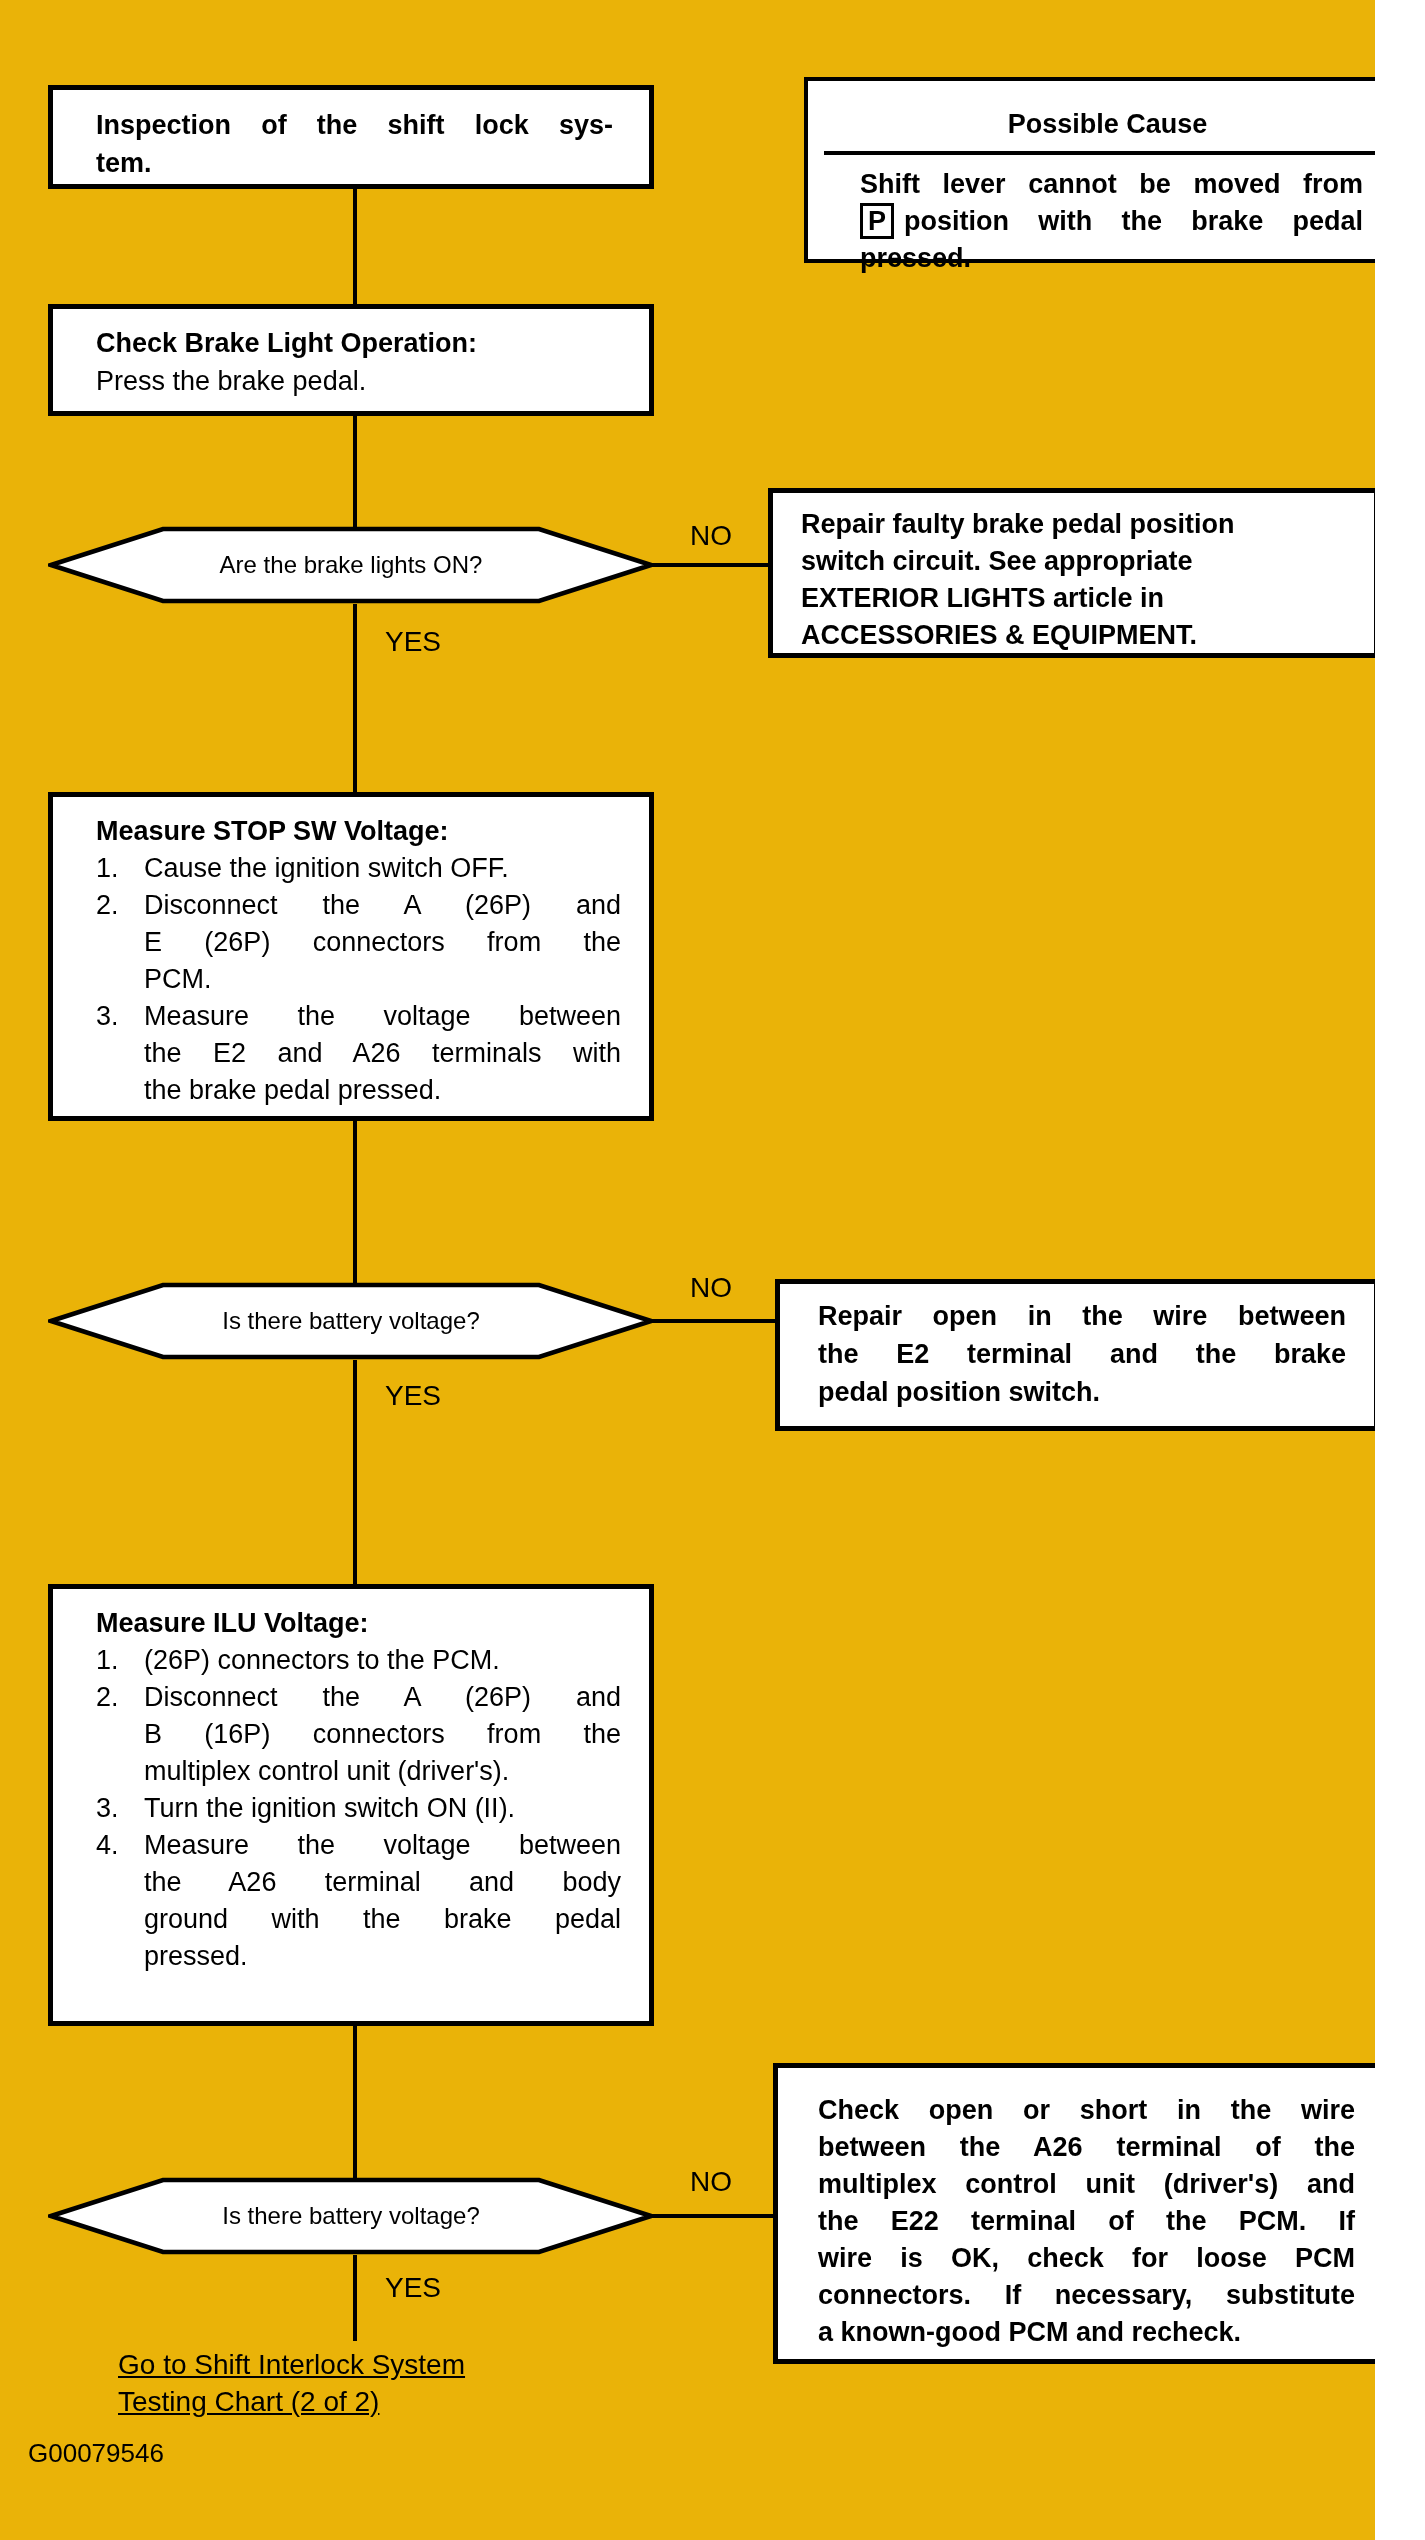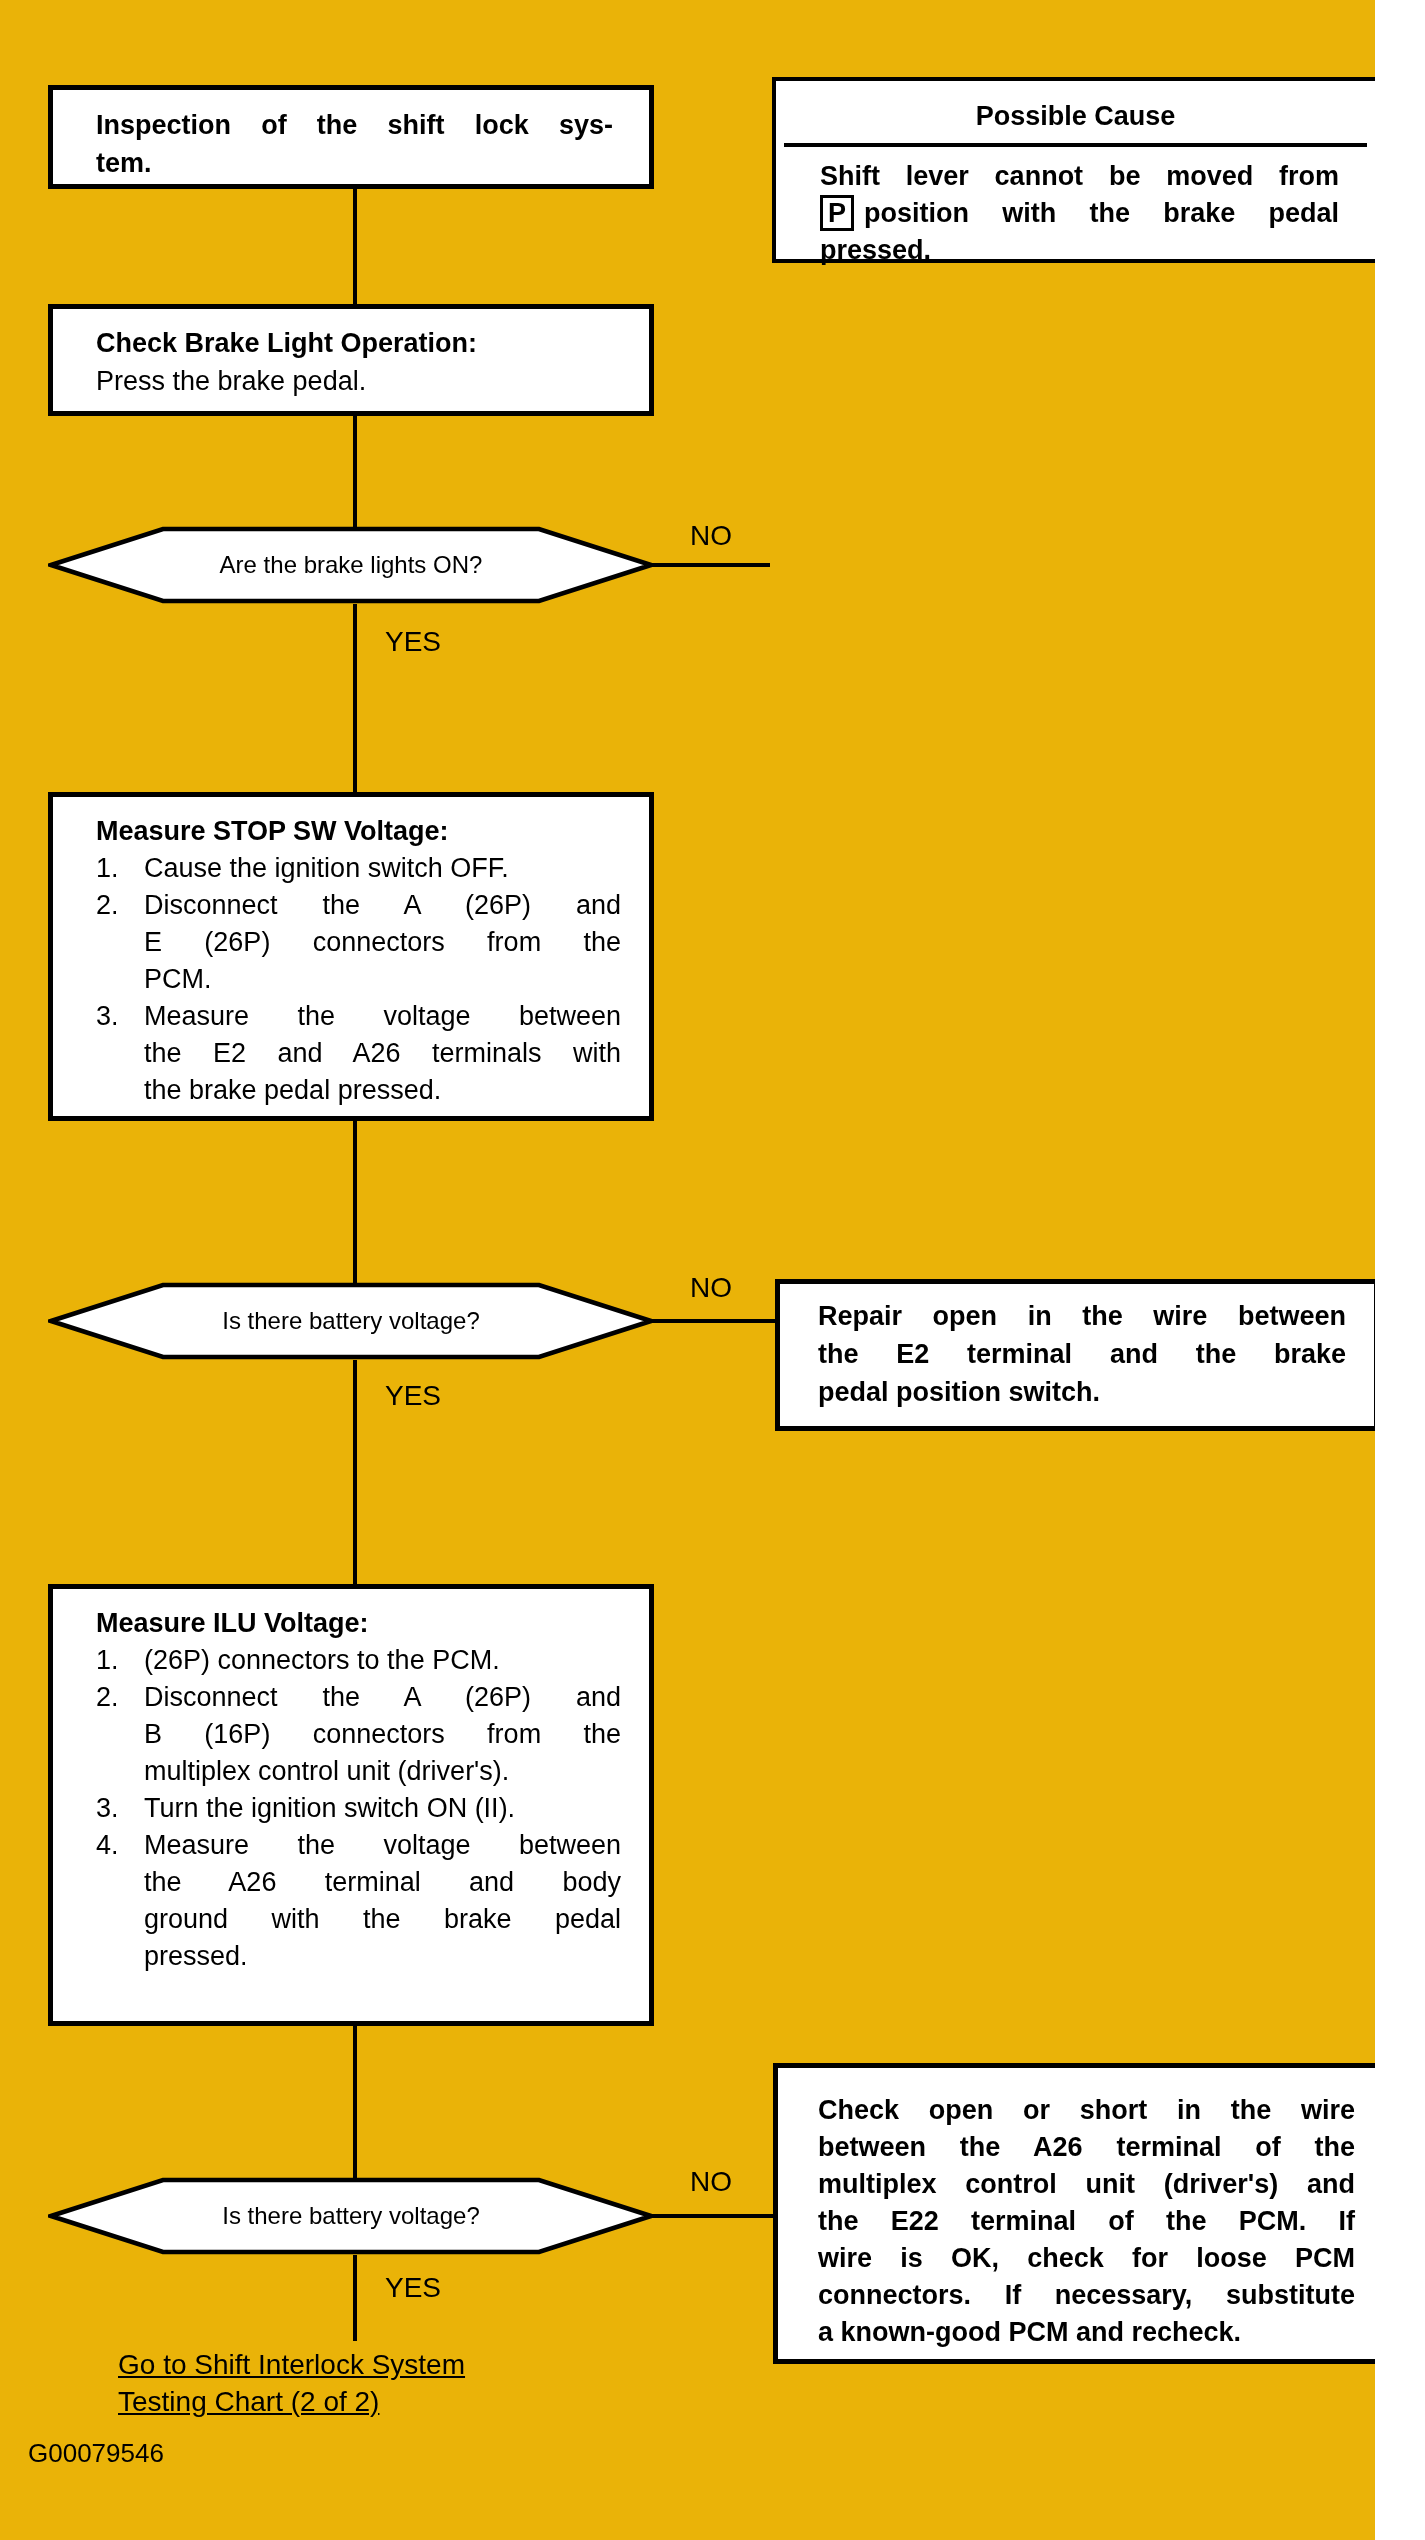--- a/index.html
+++ b/index.html
@@ -35,21 +35,21 @@
 </head>
 <body>
 
 <div class="stage">
 
   <div class="box pad-start" style="left:48px;top:85px;width:606px;height:104px;">
     <div class="ln b jl">Inspection of the shift lock sys-</div>
     <div class="ln b">tem.</div>
   </div>
 
-  <div class="box thin" style="left:772px;top:77px;width:607px;height:186px;padding:8px;">
+  <div class="box thin" style="left:804px;top:77px;width:607px;height:186px;padding:16px;">
     <div class="pc-head">Possible Cause</div>
     <div class="pc-body">
       <div class="ln jl">Shift lever cannot be moved from</div>
       <div class="ln jl"><span class="pbox">P</span><span>position with the brake pedal</span></div>
       <div class="ln">pressed.</div>
     </div>
   </div>
 
   <div class="vl" style="left:353px;top:189px;width:4px;height:115px;"></div>
 
@@ -62,20 +62,26 @@
 
   <div class="hex" style="left:48px;top:526px;">
     <svg width="606" height="78" viewBox="0 0 606 78">
       <polygon points="3,39 115,3 491,3 603,39 491,75 115,75" fill="#ffffff" stroke="#000000" stroke-width="4.5"></polygon>
     </svg>
     <div class="hexlabel">Are the brake lights ON?</div>
   </div>
 
   <div class="hl" style="left:651px;top:563px;width:119px;height:4px;"></div>
   <div class="tag" style="left:690px;top:520px;">NO</div>
+  <div class="box b pad-rep1" style="left:768px;top:488px;width:611px;height:170px;">
+    <div class="ln">Repair faulty brake pedal position</div>
+    <div class="ln">switch circuit. See appropriate</div>
+    <div class="ln">EXTERIOR LIGHTS article in</div>
+    <div class="ln">ACCESSORIES &amp; EQUIPMENT.</div>
+  </div>
 
   <div class="tag" style="left:385px;top:626px;">YES</div>
   <div class="vl" style="left:353px;top:604px;width:4px;height:188px;"></div>
 
   <div class="box pad-list" style="left:48px;top:792px;width:606px;height:329px;">
     <div class="ln b">Measure STOP SW Voltage:</div>
     <div class="step">
       <span class="num">1.</span>
       <div class="stepbody">
         <div class="ln">Cause the ignition switch OFF.</div>

